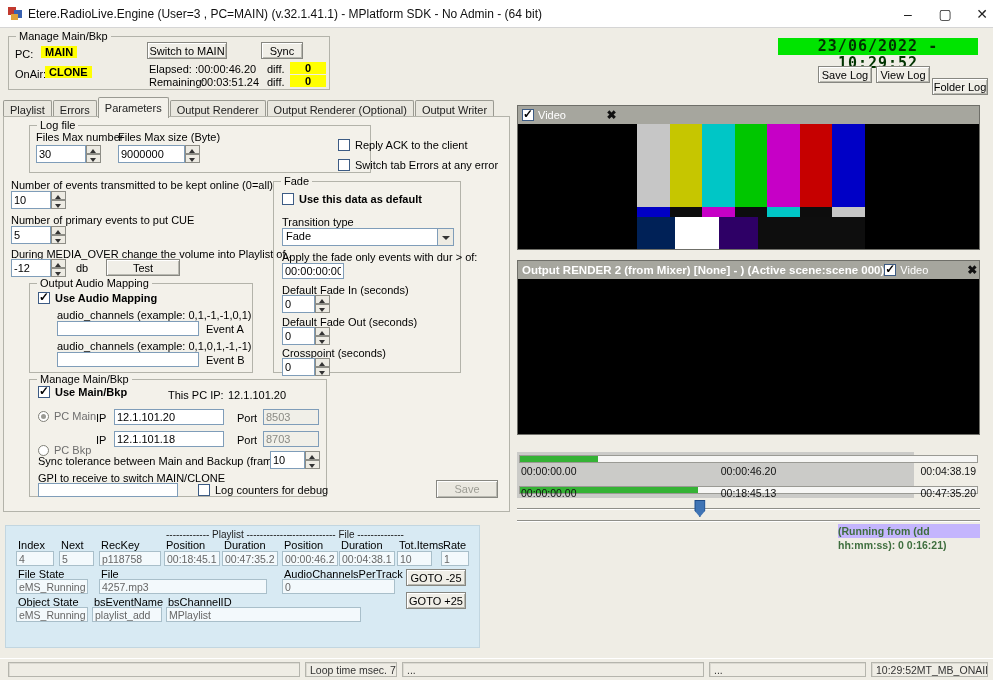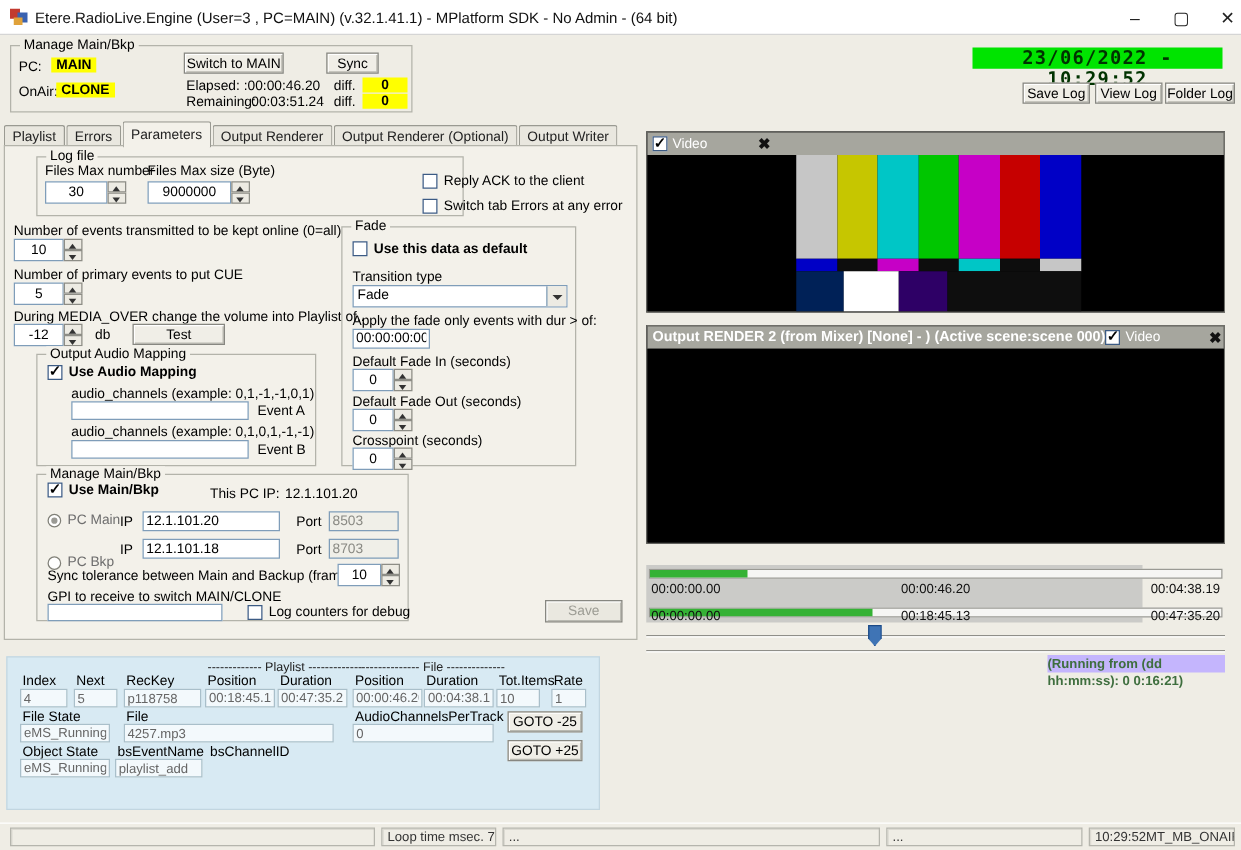--- a/index.html
+++ b/index.html
@@ -28,21 +28,21 @@
   .inp { background:#fff; border:1px solid #7f9db9; font-family:"Liberation Sans",sans-serif; font-size:11px; color:#000; padding:0 2px; height:17px; }
   .inp.dis { background:#f0efe8; color:#8a8a84; }
   .yellow { background:#ffff00; font-weight:bold; font-size:11px; padding:0 4px; display:inline-block; }
   .cb { width:12px; height:12px; background:#fff; border:1px solid #3c5b84; display:inline-block; position:relative; flex:none; }
   .cb.checked::after { content:"✓"; position:absolute; left:0px; top:-3px; font-size:12px; font-weight:bold; color:#000; }
   .radio { width:11px; height:11px; border-radius:50%; background:#fff; border:1px solid #808078; display:inline-block; position:relative; flex:none; }
   .radio.sel::after { content:""; position:absolute; left:2px; top:2px; width:5px; height:5px; border-radius:50%; background:#9a9a94; }
   .row { display:flex; align-items:center; gap:5px; }
 
   .spin { display:flex; height:18px; }
-  .spin .inp { flex:1; min-width:0; height:100%;text-align:center; }
+  .spin .inp { flex:1; min-width:0; height:100%; }
   .spinbtns { width:15px; display:flex; flex-direction:column; }
   .su,.sd { flex:1; background:#edebe3; border:1px solid #8d8d86; position:relative; }
   .su::after { content:""; position:absolute; left:3px; top:3px; border-left:3px solid transparent; border-right:3px solid transparent; border-bottom:4px solid #333; }
   .sd::after { content:""; position:absolute; left:3px; top:3px; border-left:3px solid transparent; border-right:3px solid transparent; border-top:4px solid #333; }
 
   .combo { display:flex; height:18px; background:#fff; border:1px solid #7f9db9; }
   .combo .val { flex:1; font-size:11px; padding:1px 3px; }
   .combo .arrow { width:16px; background:#edebe3; border-left:1px solid #7f9db9; position:relative; }
   .combo .arrow::after { content:""; position:absolute; left:4px; top:7px; border-left:4px solid transparent; border-right:4px solid transparent; border-top:4px solid #333; }
 
@@ -118,21 +118,21 @@
   <span class="abs yellow" style="left:281px;top:25px;width:36px;text-align:center">0</span>
   <span class="abs t" style="left:140px;top:39px">Remaining:</span>
   <span class="abs t" style="left:192px;top:39px">00:03:51.24</span>
   <span class="abs t" style="left:258px;top:39px">diff.</span>
   <span class="abs yellow" style="left:281px;top:38px;width:36px;text-align:center">0</span>
 </div>
 
 <div class="abs dt" style="left:778px;top:38px;width:200px;height:17px;line-height:17px">23/06/2022 - 10:29:52</div>
 <div class="abs btn" style="left:818px;top:66px;width:54px;height:17px">Save Log</div>
 <div class="abs btn" style="left:876px;top:66px;width:54px;height:17px">View Log</div>
-<div class="abs btn" style="left:932px;top:66px;width:56px;height:17px">Folder Log</div>
+<div class="abs btn" style="left:932px;top:78px;width:56px;height:17px">Folder Log</div>
 
 <div class="abs tabstrip">
   <span class="tab">Playlist</span><span class="tab">Errors</span><span class="tab active">Parameters</span><span class="tab">Output Renderer</span><span class="tab">Output Renderer (Optional)</span><span class="tab">Output Writer</span><span class="tab">Axia (GPIO)</span><span class="tab">Secondary Events</span><span class="tabarrow l"></span><span class="tabarrow r"></span>
 </div>
 
 <div class="abs tabpage">
 
   <div class="abs gb onpage" style="left:25px;top:8px;width:342px;height:48px">
     <span class="gb-legend">Log file</span>
     <span class="abs t" style="left:6px;top:5px">Files Max number</span>
@@ -395,20 +395,21 @@
   <input class="binp abs" readonly="" style="left: 93px; top: 53px; width: 168px;" value="4257.mp3">
   <input class="binp abs" readonly="" style="left: 276px; top: 53px; width: 113px;" value="0">
   <div class="abs btn" style="left:400px;top:43px;width:60px;height:17px">GOTO -25</div>
 
   <span class="abs blbl" style="left:12px;top:70px">Object State</span>
   <span class="abs blbl" style="left:88px;top:70px">bsEventName</span>
   <span class="abs blbl" style="left:162px;top:70px">bsChannelID</span>
 
   <input class="binp abs" readonly="" style="left: 10px; top: 81px; width: 72px;" value="eMS_Running">
   <input class="binp abs" readonly="" style="left: 86px; top: 81px; width: 70px;" value="playlist_add">
+  <input class="binp abs" readonly="" style="left: 160px; top: 81px; width: 195px;" value="MPlaylist">
   <div class="abs btn" style="left:400px;top:66px;width:60px;height:17px">GOTO +25</div>
 </div>
 
 <div class="abs statusbar">
   <span class="scell" style="left:8px;width:292px"></span>
   <span class="scell" style="left:305px;width:92px">Loop time msec. 7.2012</span>
   <span class="scell" style="left:402px;width:302px">...</span>
   <span class="scell" style="left:709px;width:157px">...</span>
   <span class="scell" style="left:871px;width:117px">10:29:52MT_MB_ONAIR_T</span>
 </div>

